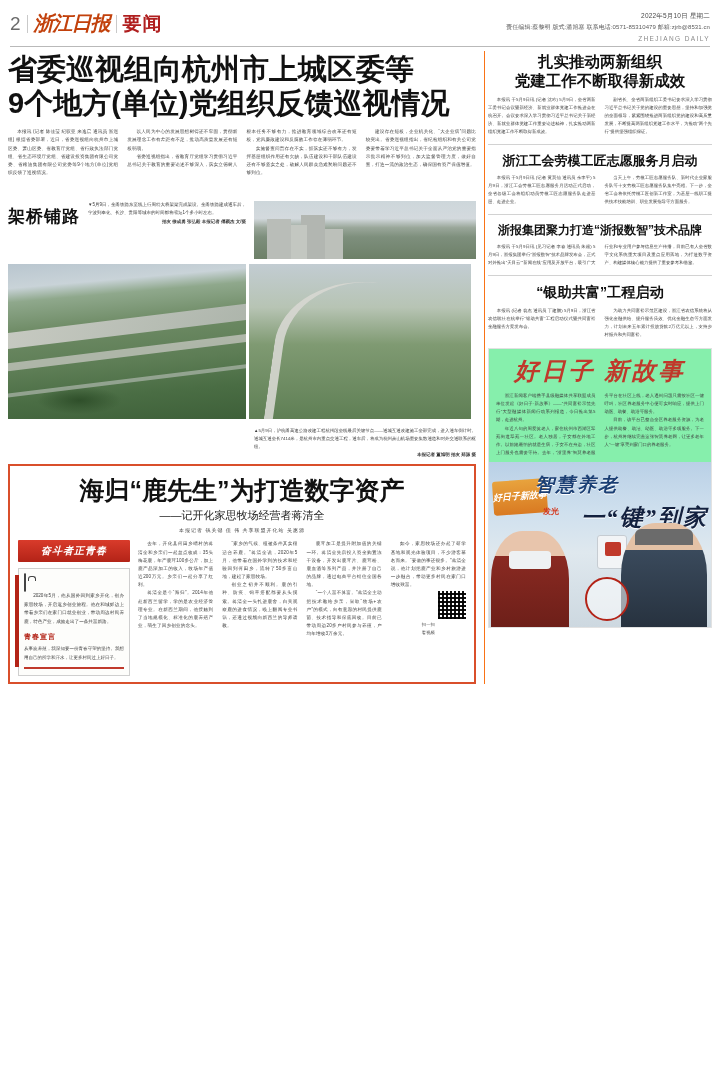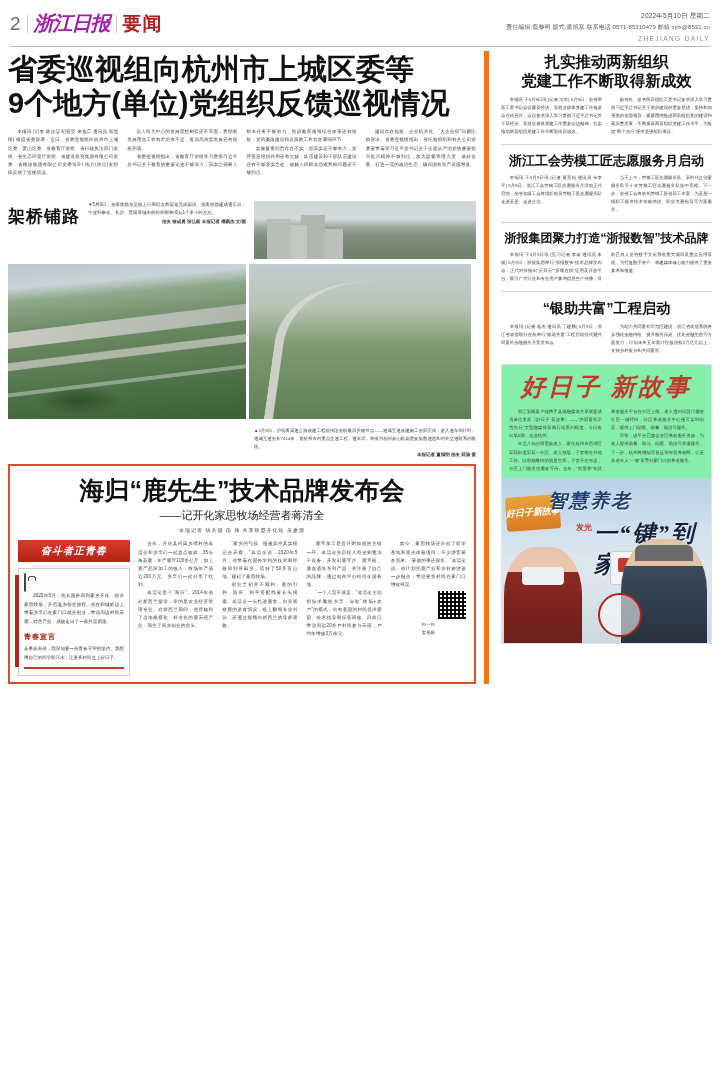--- a/index.html
+++ b/index.html
@@ -11,34 +11,34 @@
   }
   .page { position: relative; width: 720px; height: 1082px; background:#fff; padding: 0 8px; }
 
   
   .masthead { display:flex; align-items:flex-start; justify-content:space-between; padding: 10px 2px 2px 2px; }
   .mast-left { display:flex; align-items:center; gap:6px; }
   .mast-pageno { font-size: 19px; color:#6b6b6b; font-weight:400; line-height:1; }
   .mast-rule { width:1px; height:18px; background:#c9c9c9; }
   .mast-logo {
     font-family: "Liberation Serif", "DejaVu Serif", serif;
-    font-size: 20px; font-weight: 700; color:#a21caf;
+    font-size: 20px; font-weight: 700; color:#c2410c;
     letter-spacing: -1px; font-style: italic;
   }
   .mast-section { font-size: 19px; font-weight: 700; color:#b01f1f; letter-spacing:1px; }
   .mast-right { text-align:right; padding-top:2px; }
   .mast-date { font-size: 6.5px; color:#4a4a4a; letter-spacing:0.2px; }
   .mast-credits { font-size: 6px; color:#5a5a5a; margin-top:2px; letter-spacing:0.1px; }
   .mast-en { font-size: 6.5px; color:#8a8a8a; letter-spacing:1.4px; margin-top:3px; }
   .mast-divider { height:1px; background:#b9b9b9; margin: 2px 2px 0 2px; }
 
   
   .body-grid { display:flex; gap:8px; padding-top:4px; }
   .col-main { width: 468px; }
-  .col-side { width: 228px; border-left:5px solid #f97316; padding-left:12px; }
+  .col-side { width: 228px; border-left:1px solid #f97316; padding-left:3px; }
 
   
   .headline {
     font-family: "Liberation Sans", "DejaVu Sans", sans-serif;
     font-weight: 700; font-size: 29px; line-height: 1.16;
     color:#111; letter-spacing:0px; 
     padding: 2px 0 8px 0;
   }
   .headline div { white-space: nowrap; }
 
@@ -174,21 +174,21 @@
     color:#13213f; font-size:23px; letter-spacing:2px; text-shadow:0 1px 0 #fff;
   }
   .ad-corner {
     position:absolute; left:4px; top:18px; width:54px; height:34px;
     background: linear-gradient(180deg,#e8a33d,#d97a22);
     border-radius:3px; color:#fff; font-size:9px; font-weight:700;
     font-family:"Liberation Serif",serif; font-style:italic;
     display:flex; align-items:center; justify-content:center; text-align:center; line-height:1.1;
     transform: rotate(-4deg);
   }
-  .ad-brand { position:absolute; left:74px; top:44px; font-size:8px; color:#d4391f; font-weight:700; }
+  .ad-brand { position:absolute; left:54px; top:44px; font-size:8px; color:#d4391f; font-weight:700; }
   .person { position:absolute; bottom:0; border-radius:40% 40% 0 0 / 50% 50% 0 0; }
   .p-left { left:2px; width:78px; height:96px; background: linear-gradient(180deg,#e8c5ac 0 26%, #8a2a22 26%, #6d1f19 100%); }
   .p-left:after{content:"";position:absolute;left:18px;top:20px;width:42px;height:18px;background:#eef1f3;border-radius:4px;}
   .p-right { right:4px; width:86px; height:104px; background: linear-gradient(180deg,#e4c2a6 0 26%, #3a4a5c 26%, #27323f 100%); }
   .p-right:after{content:"";position:absolute;left:14px;top:6px;width:58px;height:16px;background:#6b6b6b;border-radius:6px 6px 0 0;}
   .device { position:absolute; left:108px; bottom:58px; width:30px; height:34px; background:#f2f4f6; border:1px solid #c6ccd2; border-radius:3px; }
   .device:after{content:"";position:absolute;left:7px;top:6px;width:16px;height:14px;background:#c0392b;border-radius:2px;}
   .seal { position:absolute; left:96px; bottom:6px; width:44px; height:44px; border-radius:50%;
     border:2px solid #b32317; color:#b32317; font-size:5px; display:flex; align-items:center; justify-content:center;
     background: rgba(255,255,255,.55); text-align:center; }
@@ -249,21 +249,21 @@
         <div style="display:flex;gap:8px;margin-top:4px;">
           <div style="width:238px;"></div>
           <div style="flex:1">
             <div class="photo-cap">▲5月9日，沪杭甬高速公路改建工程杭州段全线最后关键节点——通城互通改建施工全部完成，进入通车倒计时。通城互通全长7414米，是杭州市内重点交通工程，通车后，将成为杭州萧山机场重要集散通道和对外交通联系的枢纽。</div>
             <div class="photo-cap-credit">本报记者 董旭明 拍友 郑源 摄</div>
           </div>
         </div>
       </div>
 
       <div class="redbox">
-        <div class="rb-title">海归“鹿先生”技术品牌发布会</div>
+        <div class="rb-title">海归“鹿先生”为打造数字资产</div>
         <div class="rb-sub">——记开化家思牧场经营者蒋清全</div>
         <div class="rb-byline">本报记者 钱关键 佳 伟 共享联盟开化站 吴惠源</div>
 
         <div class="rb-grid">
           <div class="rb-left">
             <div class="badge">奋斗者正青春</div>
             <div class="vcard">
               <span class="vcard-stripe"></span>
               <span class="vcard-icon"></span>
               <div class="vcard-text">2020年5月，他从国外回到家乡开化，创办家思牧场，开启返乡创业旅程。他在和城郊边上带着乡亲们在家门口就业创业，带动周边村民养鹿，特色产业，成效走出了一条共富新路。</div>

